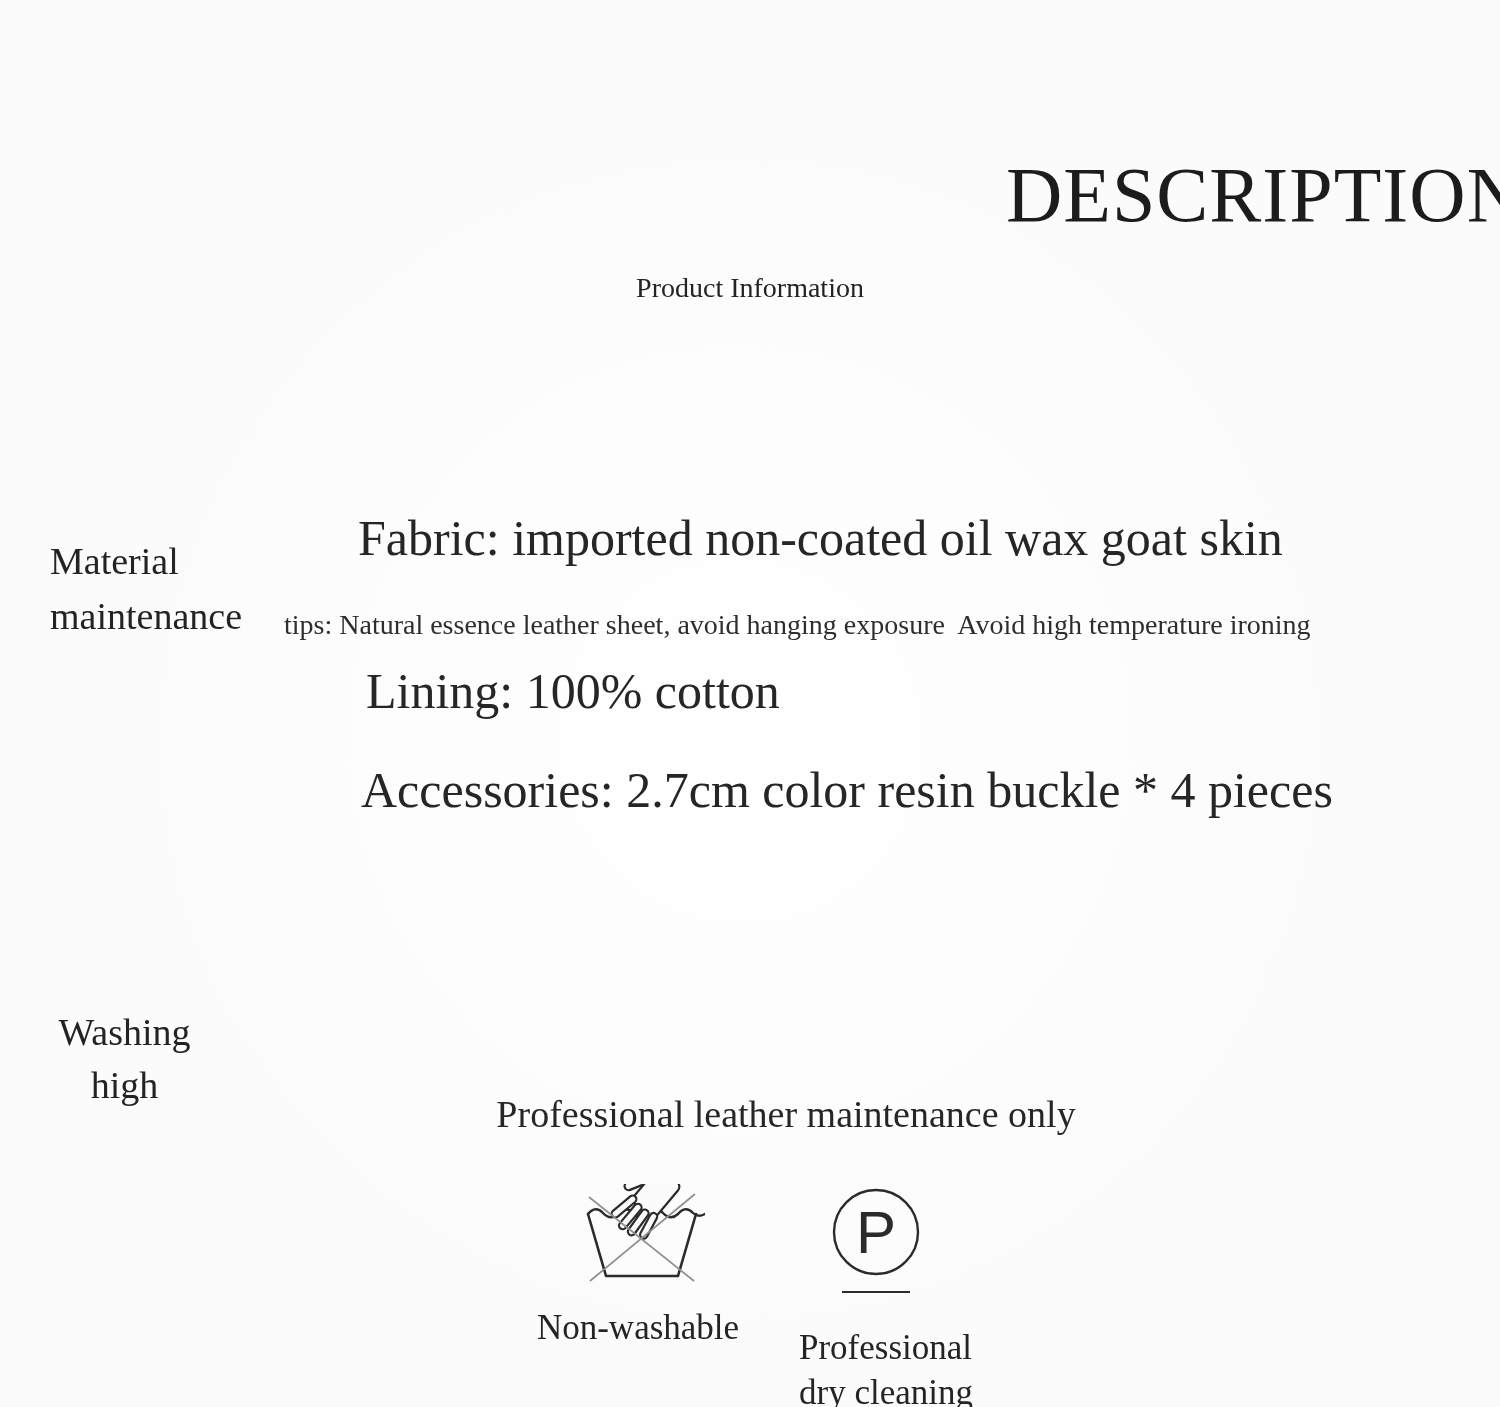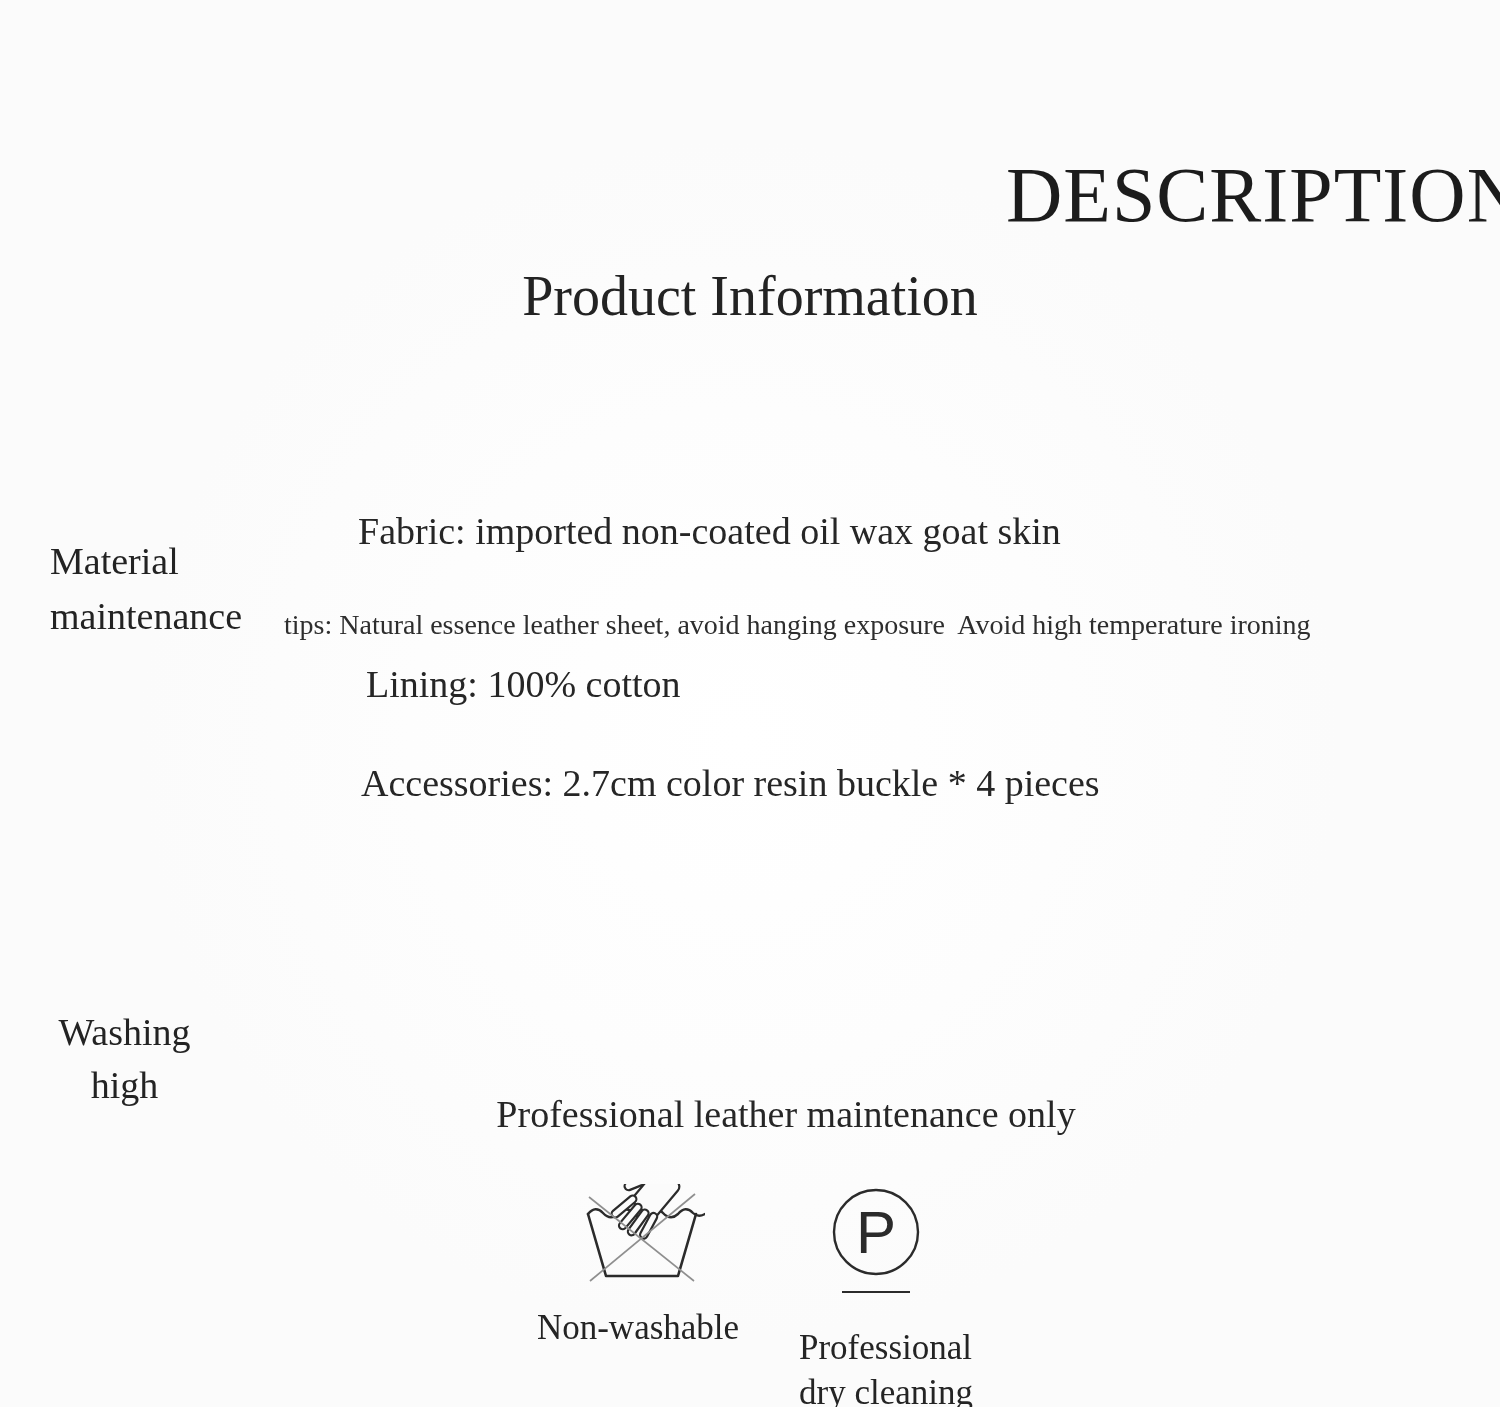--- a/index.html
+++ b/index.html
@@ -19,33 +19,33 @@
   .abs{position:absolute;}
   .page-title{
     top:152px;left:0;width:100%;
     text-align:right;
     font-size:78px;line-height:1.1;
     letter-spacing:1px;
     color:#1c1c1c;
     margin-left:24px;
   }
   .page-subtitle{
-    top:264px;left:0;width:100%;
+    top:272px;left:0;width:100%;
     text-align:center;
-    font-size:56px;
+    font-size:28px;
     color:#232323;
   }
   .section-label{
     font-size:38px;line-height:55px;
     color:#232323;
   }
   .mat-label{left:50px;top:498px;text-align:left;margin-top:36px;}
   .wash-label{left:42px;top:1006px;width:165px;text-align:center;line-height:53px;}
   .row-primary{
-    font-size:38px;
+    font-size:50px;
     color:#262626;
     white-space:nowrap;
   }
   .row-tip{
     font-size:28px;
     color:#2e2e2e;
     white-space:pre;
   }
   .fabric-row{left:358px;top:509px;}
   .tips-row{left:284px;top:609px;}

